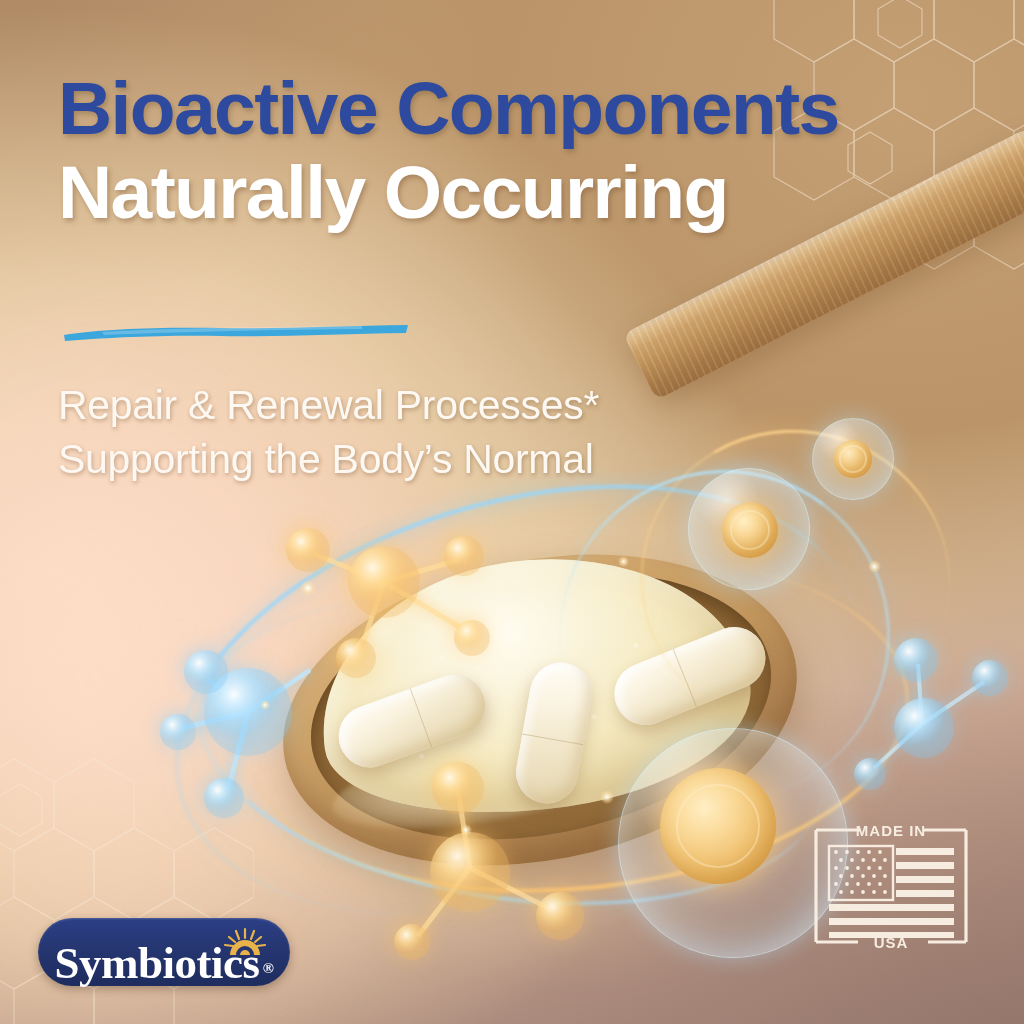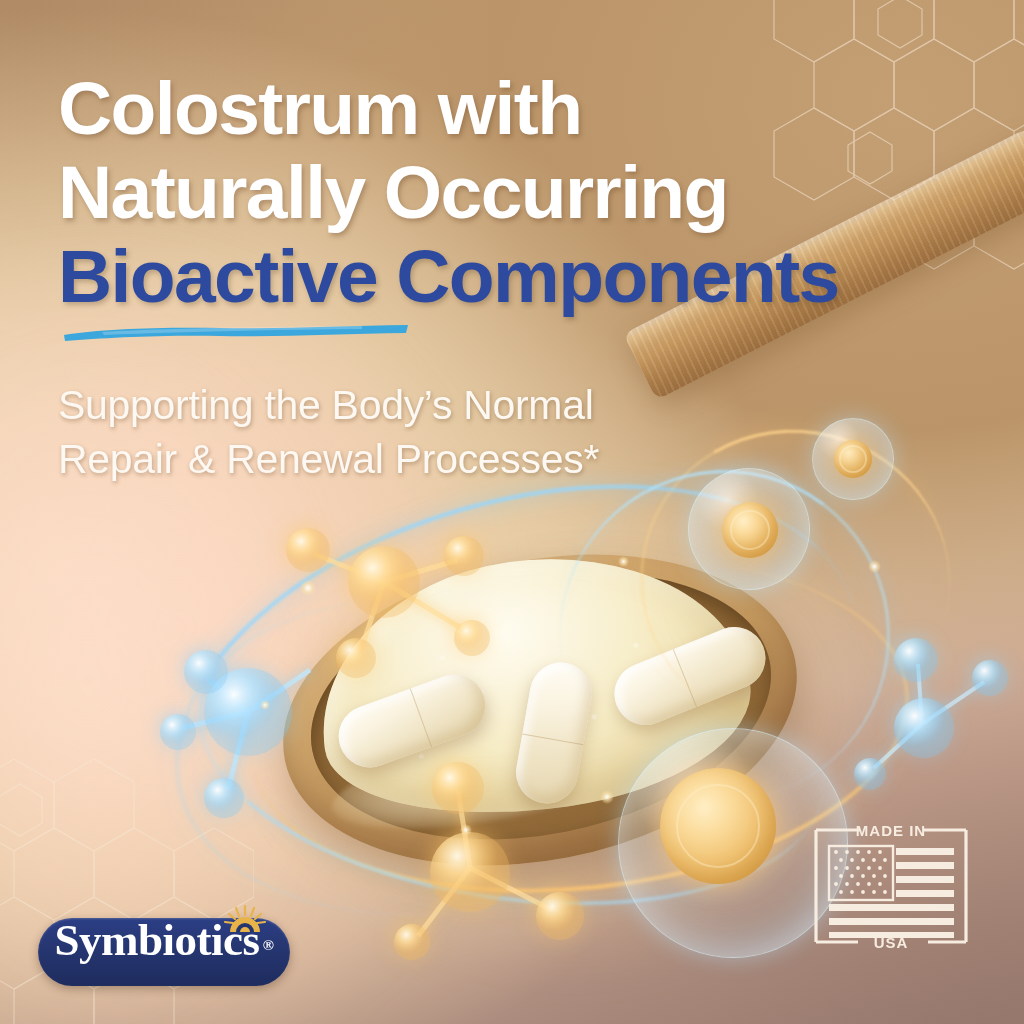--- a/index.html
+++ b/index.html
@@ -290,21 +290,21 @@
     white-space:nowrap;
   }
 
   
   .logo {
     position:absolute; left:38px; top:918px;
     width:252px; height:68px;
     border-radius:34px;
     background:linear-gradient(180deg, #2c3f86 0%, #25356f 48%, #1e2c5e 100%);
     box-shadow:0 3px 10px rgba(60,40,20,0.35), inset 0 1px 2px rgba(255,255,255,0.18);
-    display:flex; align-items:flex-start; justify-content:center;
+    display:flex; align-items:flex-end; justify-content:center;
   }
   .logo-wordmark {
     position:relative;
     font-family:"Liberation Serif", serif;
     font-weight:700;
     font-size:45px;
     line-height:1;
     color:#ffffff;
     letter-spacing:-0.5px;
     padding-right:14px;
@@ -495,35 +495,34 @@
 
     <div class="sparkle" style="left:300px;top:580px;width:16px;height:16px;"></div>
     <div class="sparkle" style="left:460px;top:824px;width:12px;height:12px;"></div>
     <div class="sparkle" style="left:600px;top:790px;width:14px;height:14px;"></div>
     <div class="sparkle" style="left:618px;top:556px;width:11px;height:11px;"></div>
     <div class="sparkle" style="left:868px;top:560px;width:13px;height:13px;"></div>
     <div class="sparkle" style="left:260px;top:700px;width:10px;height:10px;"></div>
   </div>
 
   <div class="headline">
-    <div class="hl-line">Colostrum with</div>
+    <div class="hl-line accent">Bioactive Components</div>
     <div class="hl-line">Naturally Occurring</div>
-    <div class="hl-line accent">Bioactive Components</div>
   </div>
 
   <div class="underline-brush">
     <svg viewBox="0 0 348 20" preserveAspectRatio="none" aria-hidden="true">
       <path d="M2,13 C40,7 96,5 158,6 C214,7 282,4 346,3 L344,11 C280,12 214,15 158,14 C96,13 42,16 3,19 Z" fill="#3ba7dc"></path>
       <path d="M40,10 C110,6 200,5 300,4 L300,7 C200,8 112,10 42,13 Z" fill="#ffffff" fill-opacity="0.22"></path>
     </svg>
   </div>
 
   <div class="subhead">
+    <div class="sub-line">Repair &amp; Renewal Processes*</div>
     <div class="sub-line">Supporting the Body’s Normal</div>
-    <div class="sub-line">Repair &amp; Renewal Processes*</div>
   </div>
 
   <div class="logo">
     <div class="logo-wordmark">
       <span>Symbiotics</span>
       <span class="logo-reg">®</span>
       <span class="logo-sun">
         <svg viewBox="0 0 46 30" aria-hidden="true">
           <g stroke="#e8b44a" stroke-width="2.2" stroke-linecap="round">
             <line x1="23" y1="2" x2="23" y2="11"></line>

